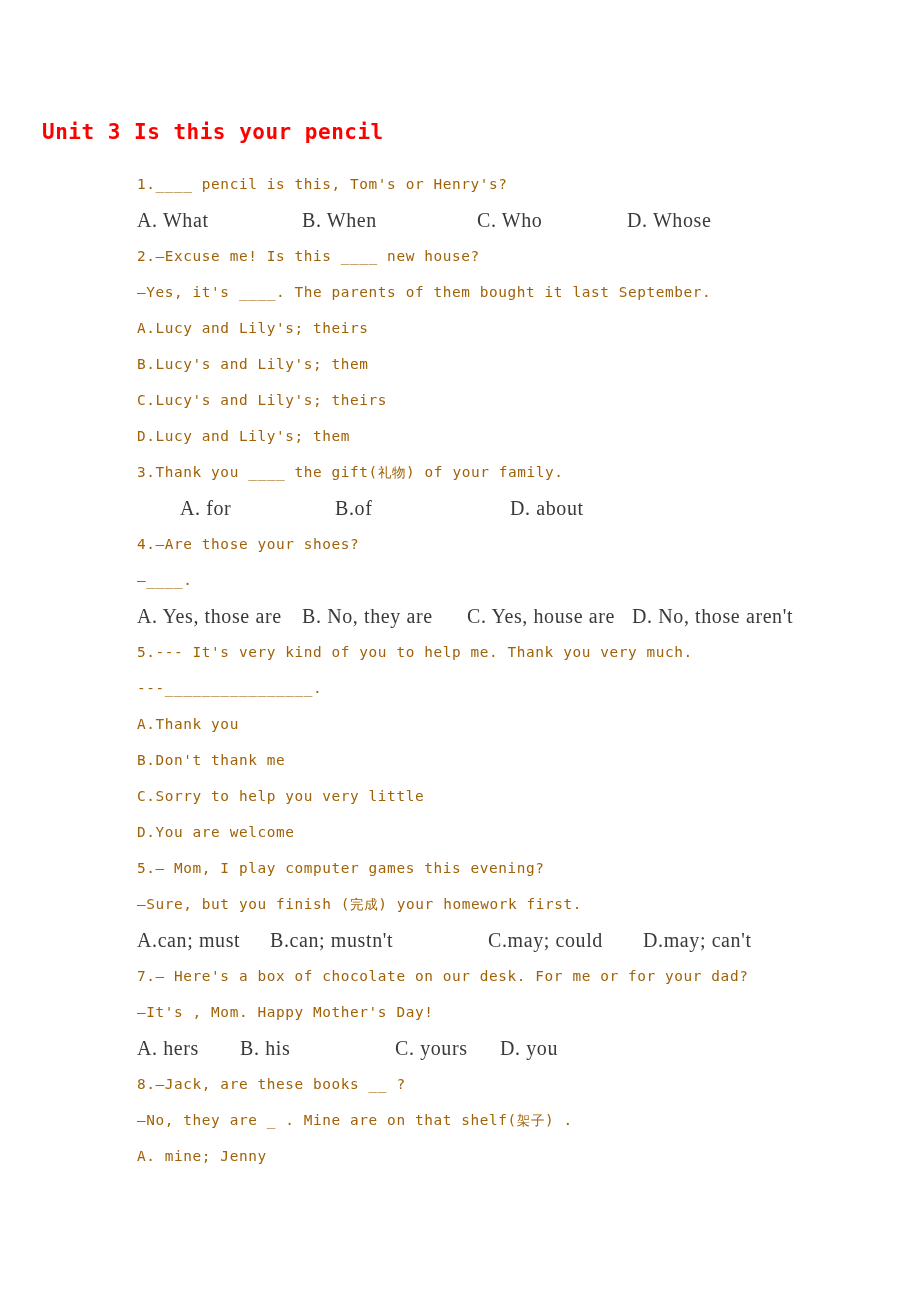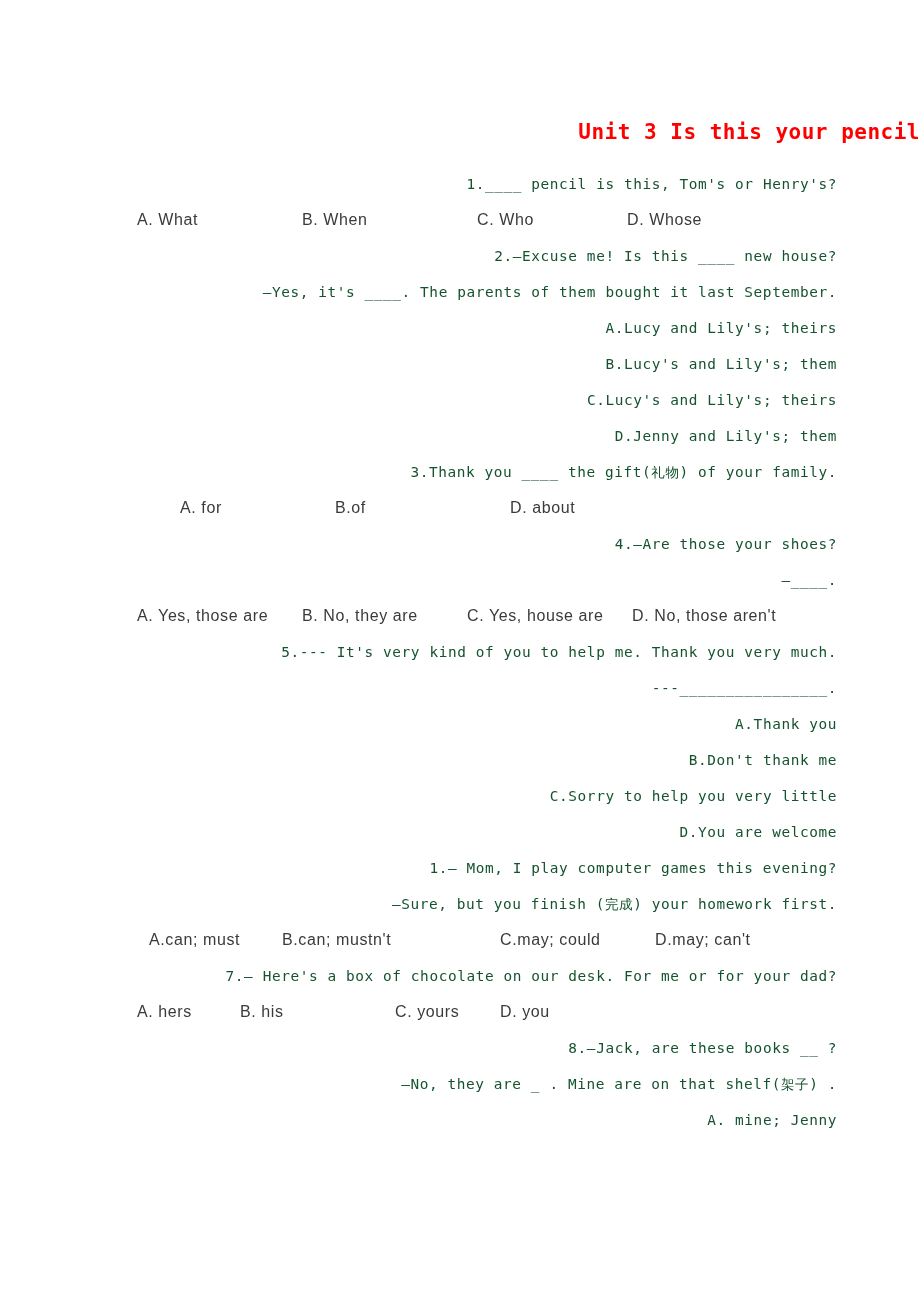--- a/index.html
+++ b/index.html
@@ -18,21 +18,21 @@
     background: #ffffff;
     overflow: hidden;
   }
 
   
   .doc-title {
     position: absolute;
     left: 0;
     top: 120px;
     width: 920px;
-    text-align: right;
+    text-align: left;
     padding-left: 42px;
     box-sizing: border-box;
     color: #ff0000;
     font-family: "DejaVu Sans Mono", monospace;
     font-weight: bold;
     font-size: 21px;
     letter-spacing: 0.5px;
     white-space: nowrap;
   }
 
@@ -40,49 +40,48 @@
   .body-block {
     position: absolute;
     left: 137px;
     top: 166px;
     width: 700px;
   }
 
   .line {
     height: 36px;
     line-height: 36px;
-    color: #14532d;
+    color: #a16207;
     font-family: "DejaVu Sans Mono", monospace;
     font-size: 14.4px;
     letter-spacing: 0.6px;
     white-space: pre;
     overflow: visible;
-    text-align: right;
   }
 
   
   .optrow {
     height: 36px;
     line-height: 36px;
     color: #3a3a3a;
-    font-family: Liberation Sans, sans-serif;
-    font-size: 16px;
+    font-family: Liberation Serif, serif;
+    font-size: 20px;
     letter-spacing: 0.6px;
     white-space: pre;
     display: flex;
     align-items: flex-start;
   }
   .optrow .col { flex: 0 0 auto; white-space: pre; }
 
   
   .w-165 { width: 165px; }
   .w-175 { width: 175px; }
   .w-155 { width: 155px; margin-left: 43px; }
   .w-150 { width: 150px; }
-  .w-133 { width: 133px; margin-left: 12px; }
+  .w-133 { width: 133px; }
   .w-105 { width: 105px; }
   .w-60  { width: 60px; }
   .w-auto{ width: auto; }
 
   .cjk {
     font-family: "DejaVu Sans", sans-serif;
     font-size: 13.5px;
     margin-top: 38px;
   }
 </style>
@@ -101,21 +100,21 @@
       <span class="col w-175">B. When</span>
       <span class="col w-150">C. Who</span>
       <span class="col w-auto">D. Whose</span>
     </div>
 
     <div class="line">2.—Excuse me! Is this ____ new house?</div>
     <div class="line">—Yes, it's ____. The parents of them bought it last September.</div>
     <div class="line">A.Lucy and Lily's; theirs</div>
     <div class="line">B.Lucy's and Lily's; them</div>
     <div class="line">C.Lucy's and Lily's; theirs</div>
-    <div class="line">D.Jenny and Lily's; them</div>
+    <div class="line">D.Lucy and Lily's; them</div>
 
     <div class="line"><span>3.Thank you ____ the gift(</span><span class="cjk">礼物</span><span>) of your family.</span></div>
     <div class="optrow">
       <span class="col w-155">A. for</span>
       <span class="col w-175">B.of</span>
       <span class="col w-auto">D. about</span>
     </div>
 
     <div class="line">4.—Are those your shoes?</div>
     <div class="line">—____.</div>
@@ -126,30 +125,31 @@
       <span class="col w-auto">D. No, those aren't</span>
     </div>
 
     <div class="line">5.--- It's very kind of you to help me. Thank you very much.</div>
     <div class="line">---________________.</div>
     <div class="line">A.Thank you</div>
     <div class="line">B.Don't thank me</div>
     <div class="line">C.Sorry to help you very little</div>
     <div class="line">D.You are welcome</div>
 
-    <div class="line">1.— Mom, I play computer games this evening?</div>
+    <div class="line">5.— Mom, I play computer games this evening?</div>
     <div class="line"><span>—Sure, but you finish (</span><span class="cjk">完成</span><span>) your homework first.</span></div>
     <div class="optrow">
       <span class="col w-133">A.can; must</span>
       <span class="col w-175">B.can; mustn't</span>
       <span class="col w-155">C.may; could</span>
       <span class="col w-auto">D.may; can't</span>
     </div>
 
     <div class="line">7.— Here's a box of chocolate on our desk. For me or for your dad?</div>
+    <div class="line">—It's , Mom. Happy Mother's Day!</div>
     <div class="optrow">
       <span class="col w-60">A. hers</span>
       <span class="col w-155">B. his</span>
       <span class="col w-105">C. yours</span>
       <span class="col w-auto">D. you</span>
     </div>
 
     <div class="line">8.—Jack, are these books __ ?</div>
     <div class="line"><span>—No, they are _ . Mine are on that shelf(</span><span class="cjk">架子</span><span>) .</span></div>
     <div class="line">A. mine; Jenny</div>

